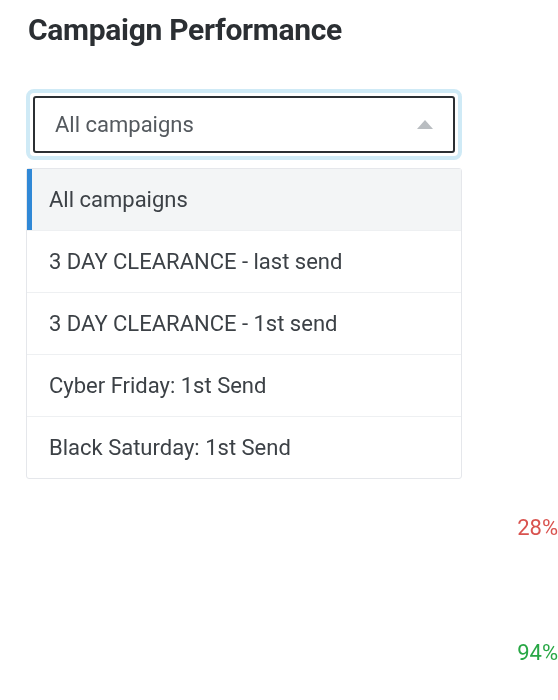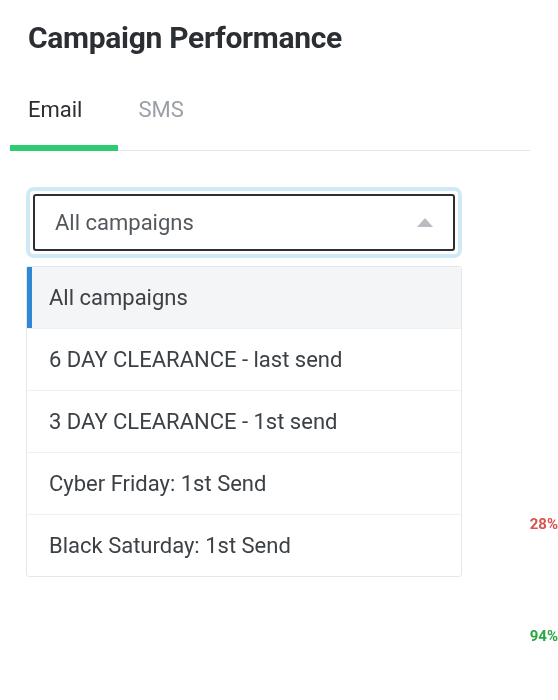--- a/index.html
+++ b/index.html
@@ -10,21 +10,21 @@
   body {
     font-family: -apple-system, BlinkMacSystemFont, "Segoe UI", Roboto, Helvetica, Arial, sans-serif;
     background: #ffffff;
     width: 558px;
     height: 700px;
     position: relative;
     overflow: hidden;
     color: #2b2f33;
   }
   .page {
-    padding: 20px 28px 0 28px;
+    padding: 12px 28px 0 28px;
   }
   .page-title {
     font-size: 30px;
     font-weight: 700;
     color: #2b2f33;
     letter-spacing: -0.3px;
     margin-bottom: 42px;
   }
   .tabs {
     display: flex;
@@ -112,60 +112,51 @@
     left: 0;
     top: 0;
     bottom: 0;
     width: 5px;
     background: #2f88d6;
   }
   .bg-metrics {
     position: absolute;
     right: 0;
     z-index: 1;
-    font-size: 15px;
-    font-weight: 700;
+    font-size: 22px;
+    font-weight: 400;
   }
   .metric-red {
     color: #d9534f;
     top: 515px;
   }
   .metric-green {
     color: #28a745;
-    top: 627px;
+    top: 640px;
   }
 </style>
 </head>
 <body>
 
 <div class="bg-metrics metric-red">28%</div>
 <div class="bg-metrics metric-green">94%</div>
 
 <div class="page">
   <h1 class="page-title">Campaign Performance</h1>
 
-  <div class="tabs">
-    <div class="tab active">
-      <span>Email</span>
-      <div class="tab-underline"></div>
-    </div>
-    <div class="tab">
-      <span>SMS</span>
-    </div>
-  </div>
 
   <div class="dropdown-wrap">
     <div class="dropdown-focus-ring">
       <div class="dropdown-trigger">
         <span class="dropdown-trigger-text">All campaigns</span>
         <span class="chevron-up"></span>
       </div>
     </div>
 
     <div class="dropdown-menu">
       <div class="dropdown-option selected">All campaigns</div>
-      <div class="dropdown-option">6 DAY CLEARANCE - last send</div>
+      <div class="dropdown-option">3 DAY CLEARANCE - last send</div>
       <div class="dropdown-option">3 DAY CLEARANCE - 1st send</div>
       <div class="dropdown-option">Cyber Friday: 1st Send</div>
       <div class="dropdown-option">Black Saturday: 1st Send</div>
     </div>
   </div>
 </div>
 
 </body></html>

